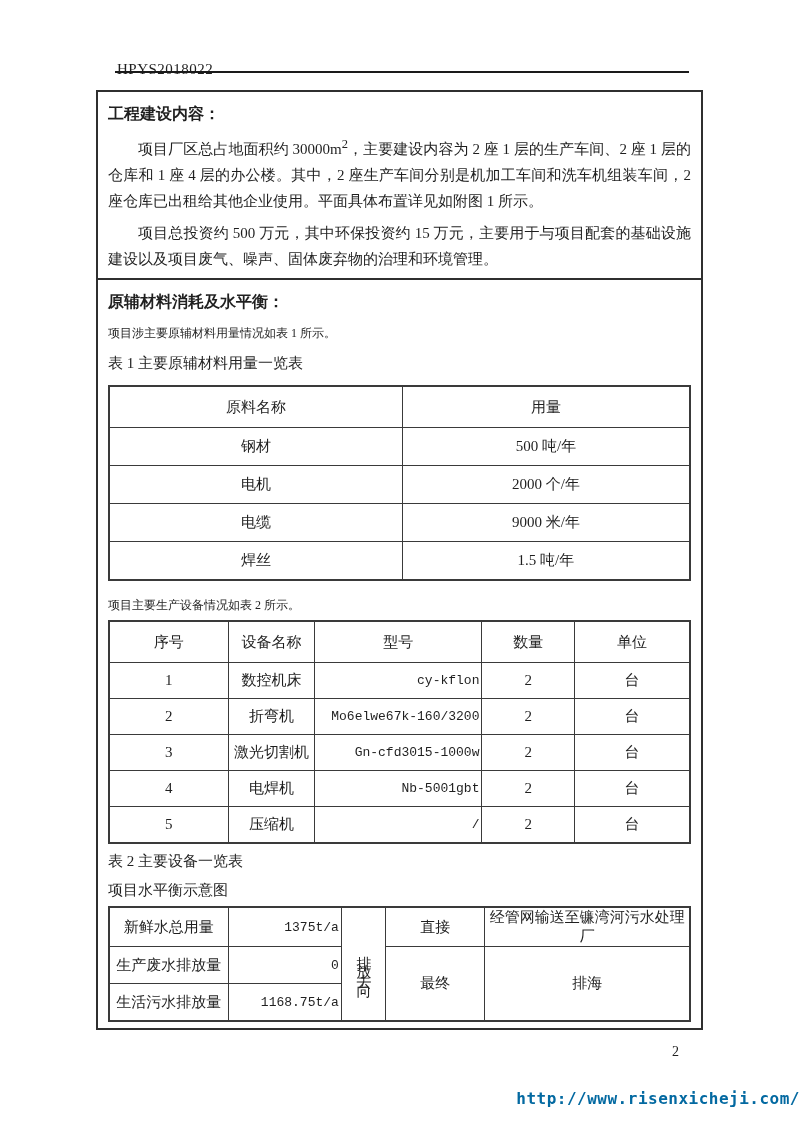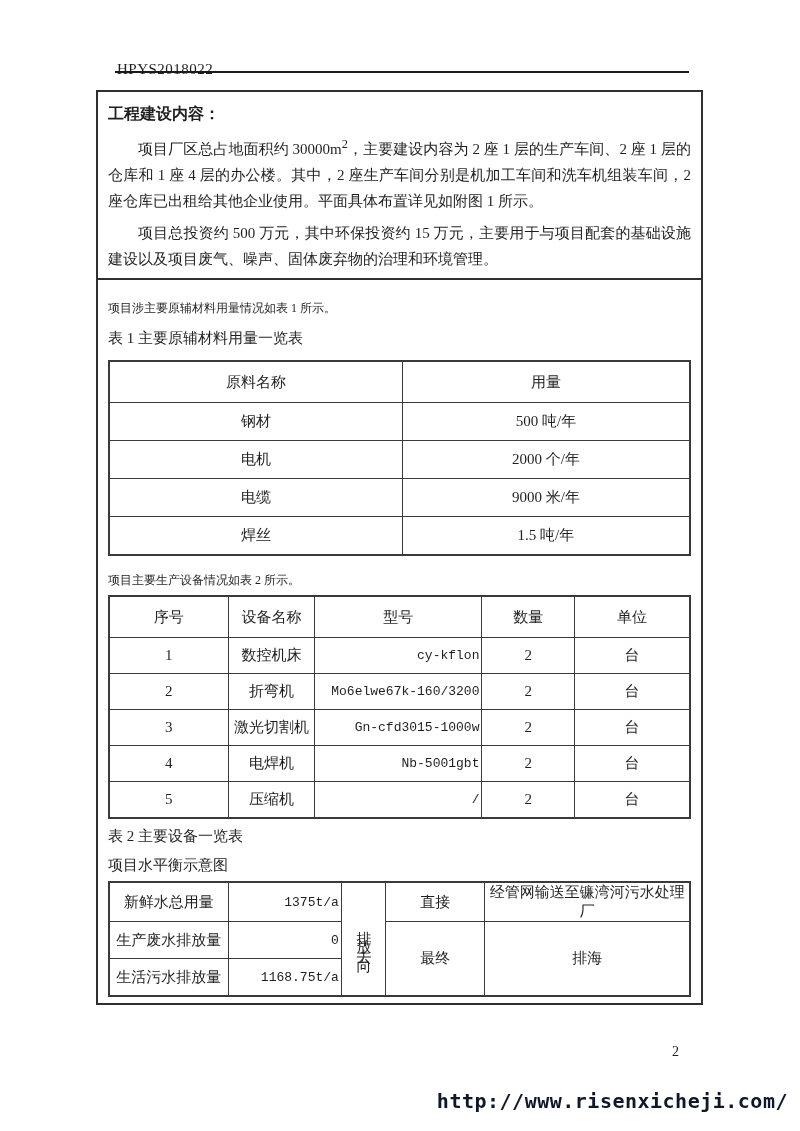--- a/index.html
+++ b/index.html
@@ -31,39 +31,40 @@
   .equipment-table td{height:35px;}
   .water-table{margin-top:6px;}
   .water-table td{height:36px;}
   .mono{font-family:"Liberation Mono", monospace;font-size:13px;text-align:right;}
   .vertical-text{
     display:inline-block;writing-mode:vertical-rl;text-orientation:upright;
     letter-spacing:9px;line-height:1;font-size:15px;
   }
   .page-number{position:absolute;left:672px;top:1044px;font-size:14px;}
   .watermark{
-    position:absolute;right:12px;top:1089px;font-size:20px;font-weight:bold;
-    font-family:"DejaVu Sans Mono", monospace;color:#0f172a;letter-spacing:.5px;
+    position:absolute;right:0;top:1089px;font-size:16px;font-weight:bold;
+    font-family:"DejaVu Sans Mono", monospace;color:#0369a1;letter-spacing:.5px;
   }
 </style>
 </head>
 <body>
 
 <div class="report-number">HPYS2018022</div>
 <div class="header-rule"></div>
 
 <div class="content-box">
 
   <div class="section section-construction">
     <div class="section-title">工程建设内容：</div>
     <p class="para"><span>项目厂区总占地面积约 30000m</span><sup>2</sup><span>，主要建设内容为 2 座 1 层的生产车间、2 座 1 层的仓库和 1 座 4 层的办公楼。其中，2 座生产车间分别是机加工车间和洗车机组装车间，2 座仓库已出租给其他企业使用。平面具体布置详见如附图 1 所示。</span></p>
     <p class="para">项目总投资约 500 万元，其中环保投资约 15 万元，主要用于与项目配套的基础设施建设以及项目废气、噪声、固体废弃物的治理和环境管理。</p>
   </div>
 
   <div class="section section-materials">
+    <div class="section-title">原辅材料消耗及水平衡：</div>
     <p class="intro">项目涉主要原辅材料用量情况如表 1 所示。</p>
 
     <div class="table-caption">表 1 主要原辅材料用量一览表</div>
     <table class="materials-table">
       <colgroup>
           <col style="width:50.5%">
           <col style="width:49.5%">
         </colgroup>
       <tbody>
           <tr>

